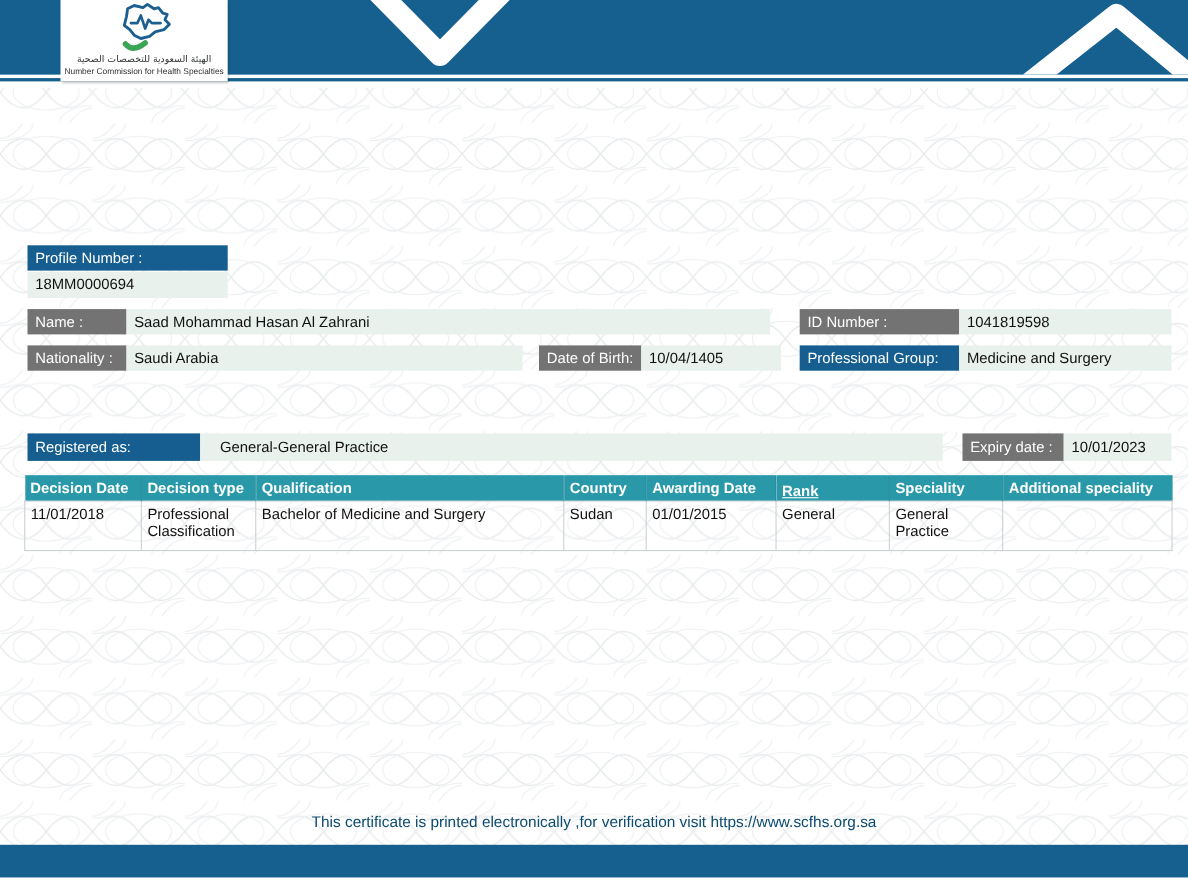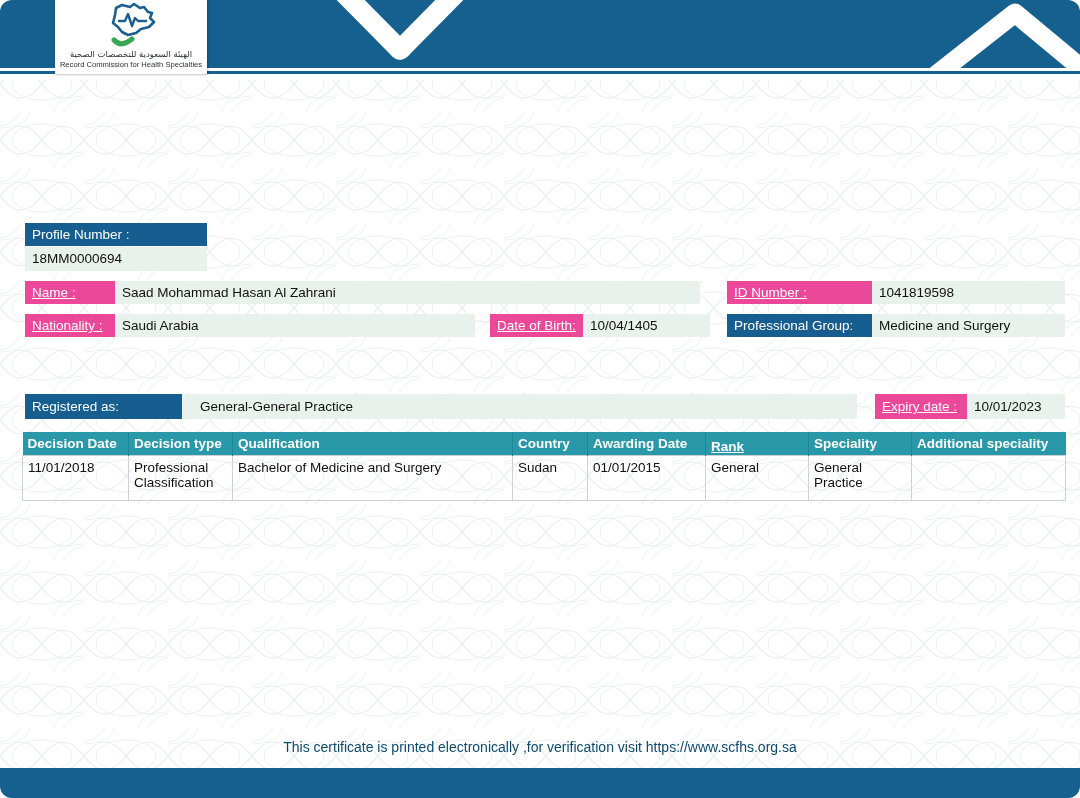--- a/index.html
+++ b/index.html
@@ -1,18 +1,18 @@
 <!DOCTYPE html>
 <html><head>
 <meta charset="utf-8">
 <style>
   html,body{margin:0;padding:0;background:#fff;}
   .page{
     position:relative;width:1080px;height:798px;overflow:hidden;
-    font-family:"Liberation Sans",sans-serif;background:#ffffff;border-radius:12px;
+    font-family:"Liberation Sans",sans-serif;background:#ffffff;
   }
   
   .watermark{position:absolute;left:0;top:0;width:1080px;height:798px;z-index:0;}
   
   .top-band{position:absolute;left:0;top:0;width:1080px;height:68px;background:#16608F;z-index:1;overflow:hidden;}
   .band-gap{position:absolute;left:0;top:68px;width:1080px;height:3px;background:#ffffff;z-index:1;}
   .band-line{position:absolute;left:0;top:71px;width:1080px;height:3px;background:#16608F;z-index:1;}
   .chev-down{position:absolute;left:330px;top:0;width:140px;height:62px;}
   .chev-up{position:absolute;right:0;top:0;width:150px;height:68px;}
   .logo-box{
@@ -28,21 +28,21 @@
     position:absolute;left:50%;top:107px;transform:translateX(-50%);
     background:#16608F;color:#ffffff;font-size:20px;font-weight:bold;
     padding:6px 16px 7px 16px;white-space:nowrap;z-index:2;
     box-shadow:2px 3px 2px rgba(10,30,60,0.45);
   }
   
   .lbl,.val{position:absolute;z-index:2;font-size:13.5px;line-height:23px;height:23px;
     padding:0 0 0 7px;white-space:nowrap;overflow:hidden;box-sizing:border-box;}
   .lbl{color:#ffffff;}
   .lbl.blue{background:#155E8F;}
-  .lbl.teal{background:#ec4899;text-decoration:underline;}
+  .lbl.teal{background:#737373;}
   .val{background:#E9F1ED;color:#111111;}
   
   .f-profile-lbl{left:25px;top:223px;width:182px;}
   .f-profile-val{left:25px;top:247px;width:182px;height:24px;line-height:24px;}
   .f-name-lbl{left:25px;top:281px;width:90px;}
   .f-name-val{left:115px;top:281px;width:585px;}
   .f-id-lbl{left:727px;top:281px;width:145px;}
   .f-id-val{left:872px;top:281px;width:193px;}
   .f-nat-lbl{left:25px;top:314px;width:90px;}
   .f-nat-val{left:115px;top:314px;width:360px;}
@@ -102,21 +102,21 @@
   <div class="band-gap"></div>
   <div class="band-line"></div>
 
   <div class="logo-box">
     <svg class="logo-graphic" width="74" height="48" viewBox="0 0 74 48" xmlns="http://www.w3.org/2000/svg">
       <path d="M22,6 L28,3 L36,5 L40,2 L46,6 L50,5 L54,10 L58,11 L56,16 L60,20 L55,25 L47,27 L42,31 L34,33 L28,30 L24,25 L19,21 L21,13 Z" fill="#ffffff" stroke="#1B5E90" stroke-width="2.6" stroke-linejoin="round"></path>
       <polyline points="25,19 31,19 34,12 38,24 41,16 44,19 52,19" fill="none" stroke="#1B5E90" stroke-width="2.4" stroke-linejoin="round" stroke-linecap="round"></polyline>
       <path d="M20,38 Q27,46 38,37" fill="none" stroke="#3BA556" stroke-width="5" stroke-linecap="round"></path>
     </svg>
     <div class="logo-ar">الهيئة السعودية للتخصصات الصحية</div>
-    <div class="logo-en">Record Commission for Health Specialties</div>
+    <div class="logo-en">Number Commission for Health Specialties</div>
   </div>
 
 
   <div class="lbl blue f-profile-lbl">Profile Number :</div>
   <div class="val f-profile-val">18MM0000694</div>
 
   <div class="lbl teal f-name-lbl">Name :</div>
   <div class="val f-name-val">Saad Mohammad Hasan Al Zahrani</div>
   <div class="lbl teal f-id-lbl">ID Number :</div>
   <div class="val f-id-val">1041819598</div>

